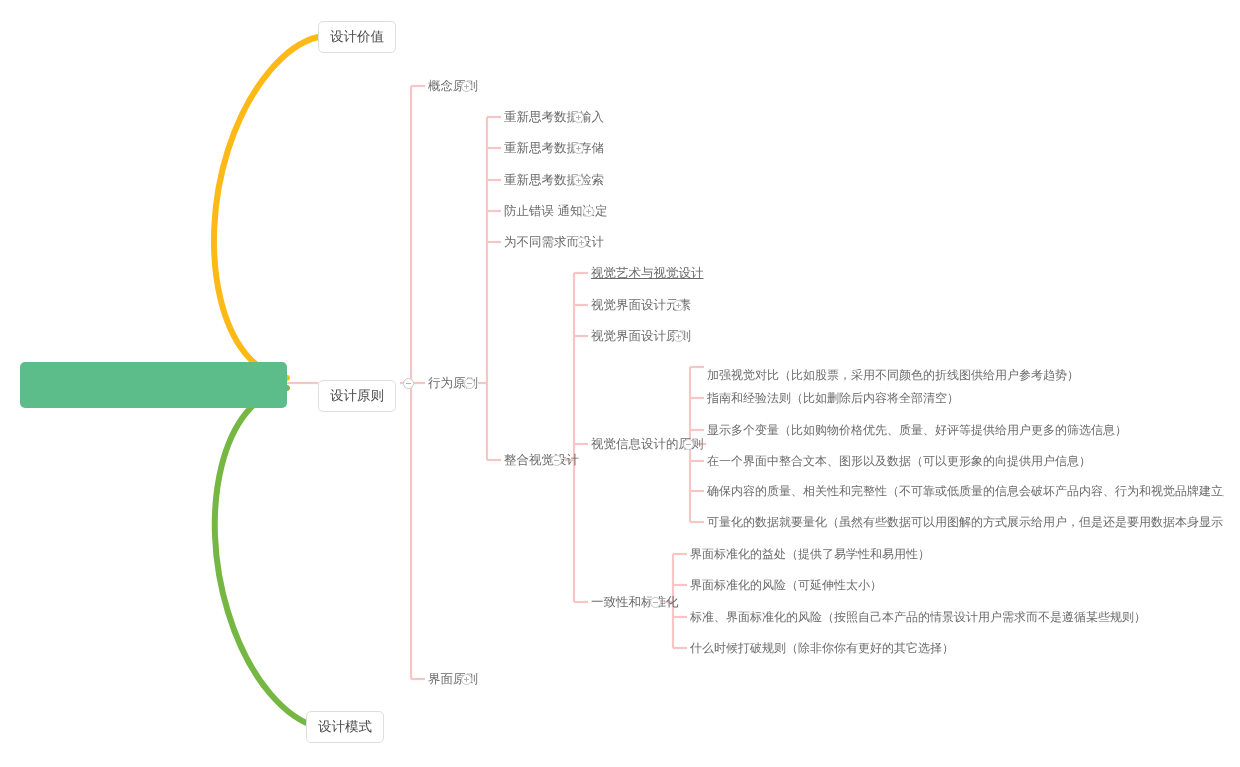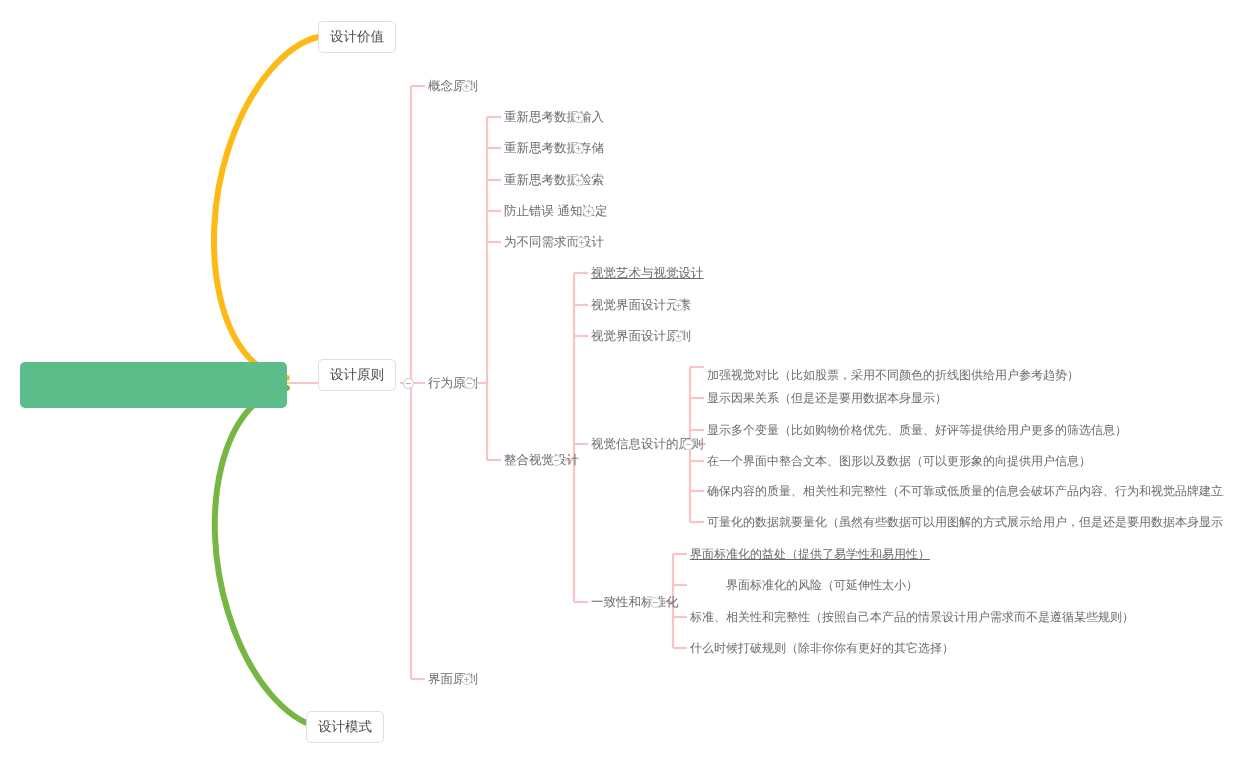--- a/index.html
+++ b/index.html
@@ -141,21 +141,21 @@
   </svg>
 
   <div class="root-node">
     <span></span>
   </div>
 
   <div class="box-node" style="left:318px; top:21px;">
     <span>设计价值</span>
   </div>
 
-  <div class="box-node" style="left:318px; top:359px;text-align:right;">
+  <div class="box-node" style="left:318px; top:380px;text-align:right;">
     <span>设计原则</span>
   </div>
   <div class="toggle" style="left:403px; top:378px;"></div>
 
   <div class="box-node" style="left:306px; top:711px;">
     <span>设计模式</span>
   </div>
 
   <div class="text-node" style="left:428px; top:79px;">
     <span>概念原则</span>
@@ -223,41 +223,41 @@
 
   <div class="text-node" style="left:591px; top:595px;">
     <span>一致性和标准化</span>
   </div>
   <div class="toggle" style="left:650px; top:597px;"></div>
 
   <div class="text-node small" style="left:707px; top:368px;">
     <span>加强视觉对比（比如股票，采用不同颜色的折线图供给用户参考趋势）</span>
   </div>
   <div class="text-node small" style="left:707px; top:391px;">
-    <span>显示因果关系（但是还是要用数据本身显示）</span>
+    <span>指南和经验法则（比如删除后内容将全部清空）</span>
   </div>
   <div class="text-node small" style="left:707px; top:454px;">
     <span>在一个界面中整合文本、图形以及数据（可以更形象的向提供用户信息）</span>
   </div>
   <div class="text-node small" style="left:707px; top:423px;">
     <span>显示多个变量（比如购物价格优先、质量、好评等提供给用户更多的筛选信息）</span>
   </div>
   <div class="text-node small" style="left:707px; top:484px;">
     <span>确保内容的质量、相关性和完整性（不可靠或低质量的信息会破坏产品内容、行为和视觉品牌建立起来的用户信任）</span>
   </div>
   <div class="text-node small" style="left:707px; top:515px;">
     <span>可量化的数据就要量化（虽然有些数据可以用图解的方式展示给用户，但是还是要用数据本身显示，比如占用内存）</span>
   </div>
 
-  <div class="text-node small" style="left:690px; top:547px;text-decoration:underline;">
+  <div class="text-node small" style="left:690px; top:547px;">
     <span>界面标准化的益处（提供了易学性和易用性）</span>
   </div>
-  <div class="text-node small" style="left:690px; top:578px;margin-left:36px;">
+  <div class="text-node small" style="left:690px; top:578px;">
     <span>界面标准化的风险（可延伸性太小）</span>
   </div>
   <div class="text-node small" style="left:690px; top:610px;">
-    <span>标准、相关性和完整性（按照自己本产品的情景设计用户需求而不是遵循某些规则）</span>
+    <span>标准、界面标准化的风险（按照自己本产品的情景设计用户需求而不是遵循某些规则）</span>
   </div>
   <div class="text-node small" style="left:690px; top:641px;font-family:Liberation Serif, serif;">
     <span>什么时候打破规则（除非你你有更好的其它选择）</span>
   </div>
 
 </div>
 
 </body></html>

